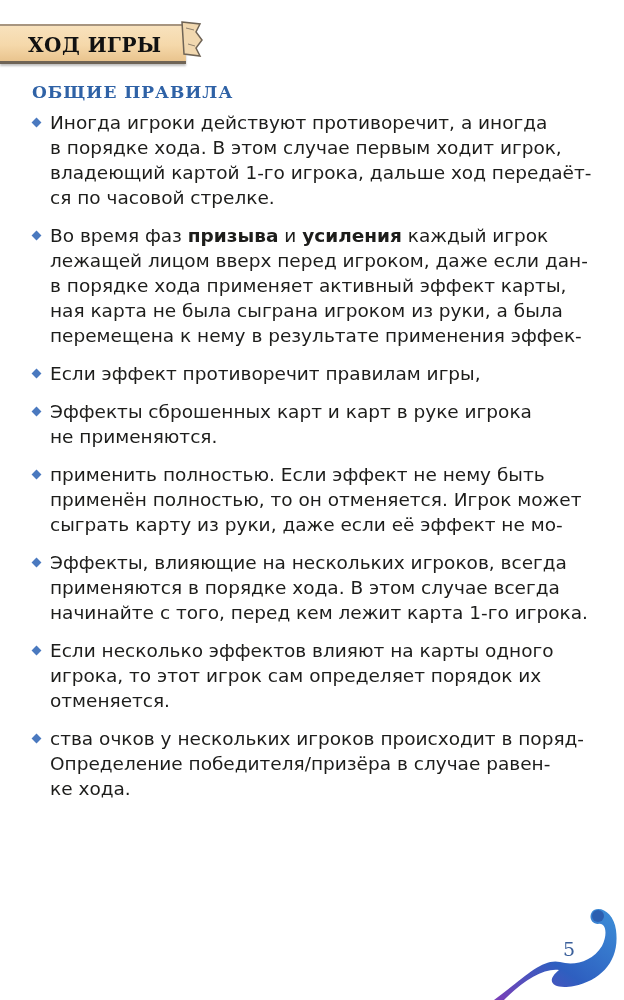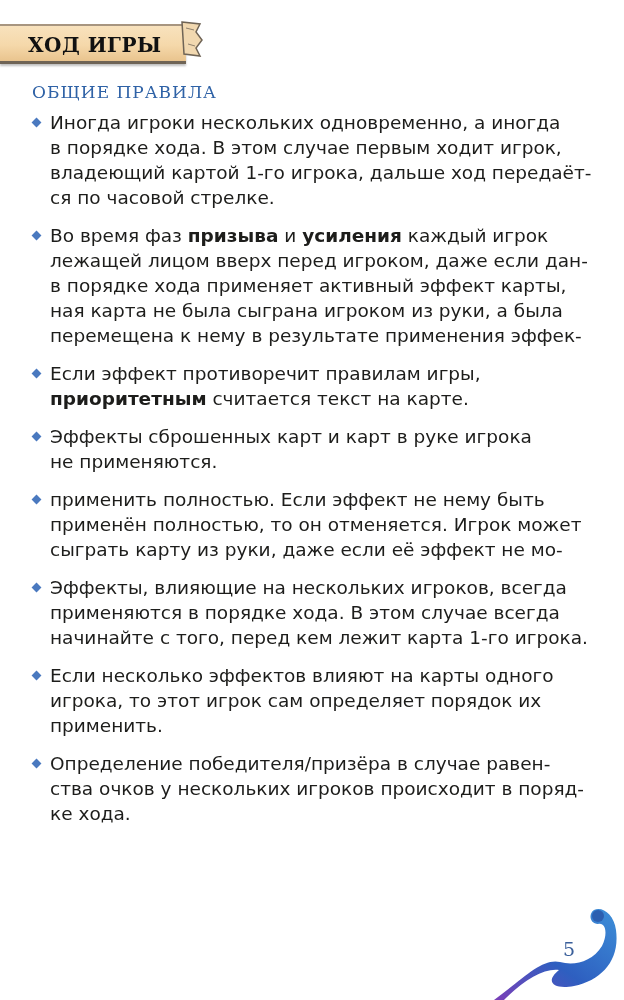--- a/index.html
+++ b/index.html
@@ -17,21 +17,21 @@
     .banner-title {
       position: absolute; left: 28px; top: 7px;
       font-family: "DejaVu Serif", serif; font-weight: bold; font-size: 20px; letter-spacing: 0.5px;
       color: #111;
     }
     .banner-curl {
       position: absolute; left: 180px; top: 20px; width: 24px; height: 40px;
     }
     .section-title {
       position: absolute; left: 32px; top: 82px;
-      font-family: "DejaVu Serif", serif; font-weight: normal; font-size: 17px; letter-spacing: 1px;
+      font-family: "DejaVu Serif", serif; font-weight: bold; font-size: 17px; letter-spacing: 1px;
       color: #2f62a6;
     }
     .rules { position: absolute; left: 32px; top: 110px; width: 570px; }
     .rule { position: relative; padding-left: 18px; font-size: 18.5px; line-height: 25px; margin-bottom: 13px; }
     .rule .bullet {
       position: absolute; left: 1px; top: 9px; width: 7px; height: 7px;
       background: #4a79bf; transform: rotate(45deg);
     }
     .rule .line { display: block; white-space: nowrap; }
     .rule b { font-weight: bold; }
@@ -50,37 +50,36 @@
 <svg class="banner-curl" viewBox="0 0 24 40">
   <path d="M2 2 L20 4 L16 12 L22 20 L16 28 L20 36 L4 34 Z" fill="#f1d8b0" stroke="#6f6456" stroke-width="1.5"></path>
   <path d="M6 8 L14 10 M8 24 L15 26" stroke="#8f806c" stroke-width="1"></path>
 </svg>
 
 <div class="section-title">ОБЩИЕ ПРАВИЛА</div>
 
 <div class="rules">
   <div class="rule">
     <span class="bullet"></span>
-    <span class="line">Иногда игроки нескольких одновременно, а иногда</span>
+    <span class="line">Иногда игроки действуют противоречит, а иногда</span>
     <span class="line">в порядке хода. В этом случае первым ходит игрок,</span>
     <span class="line">владеющий картой 1-го игрока, дальше ход передаёт-</span>
     <span class="line">ся по часовой стрелке.</span>
   </div>
   <div class="rule">
     <span class="bullet"></span>
     <span class="line"><span>Во время фаз </span><b>призыва</b><span> и </span><b>усиления</b><span> каждый игрок</span></span>
     <span class="line">лежащей лицом вверх перед игроком, даже если дан-</span>
     <span class="line">в порядке хода применяет активный эффект карты,</span>
     <span class="line">ная карта не была сыграна игроком из руки, а была</span>
     <span class="line">перемещена к нему в результате применения эффек-</span>
   </div>
   <div class="rule">
     <span class="bullet"></span>
     <span class="line">Если эффект противоречит правилам игры,</span>
-    <span class="line"><b>приоритетным</b><span> считается текст на карте.</span></span>
   </div>
   <div class="rule">
     <span class="bullet"></span>
     <span class="line">Эффекты сброшенных карт и карт в руке игрока</span>
     <span class="line">не применяются.</span>
   </div>
   <div class="rule">
     <span class="bullet"></span>
     <span class="line">применить полностью. Если эффект не нему быть</span>
     <span class="line">применён полностью, то он отменяется. Игрок может</span>
@@ -89,26 +88,26 @@
   <div class="rule">
     <span class="bullet"></span>
     <span class="line">Эффекты, влияющие на нескольких игроков, всегда</span>
     <span class="line">применяются в порядке хода. В этом случае всегда</span>
     <span class="line">начинайте с того, перед кем лежит карта 1-го игрока.</span>
   </div>
   <div class="rule">
     <span class="bullet"></span>
     <span class="line">Если несколько эффектов влияют на карты одного</span>
     <span class="line">игрока, то этот игрок сам определяет порядок их</span>
-    <span class="line">применить.</span>
+    <span class="line">отменяется.</span>
   </div>
   <div class="rule">
     <span class="bullet"></span>
+    <span class="line">ства очков у нескольких игроков происходит в поряд-</span>
     <span class="line">Определение победителя/призёра в случае равен-</span>
-    <span class="line">ства очков у нескольких игроков происходит в поряд-</span>
     <span class="line">ке хода.</span>
   </div>
 </div>
 
 <svg class="wave" viewBox="0 0 140 110">
   <defs>
     <linearGradient id="wg" x1="0" y1="1" x2="1" y2="0">
       <stop offset="0" stop-color="#7a3fb8"></stop>
       <stop offset="0.45" stop-color="#2e5fc0"></stop>
       <stop offset="1" stop-color="#3d8fd8"></stop>

